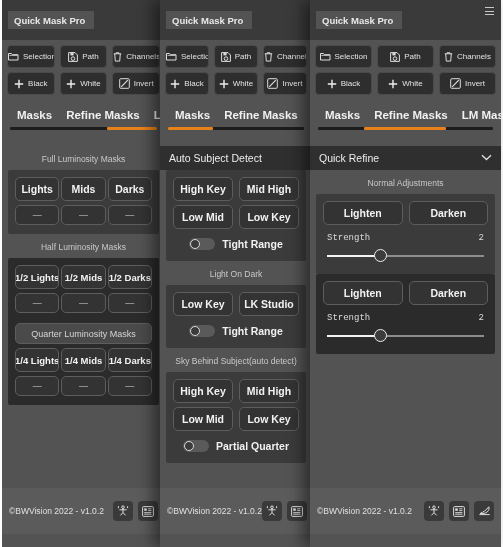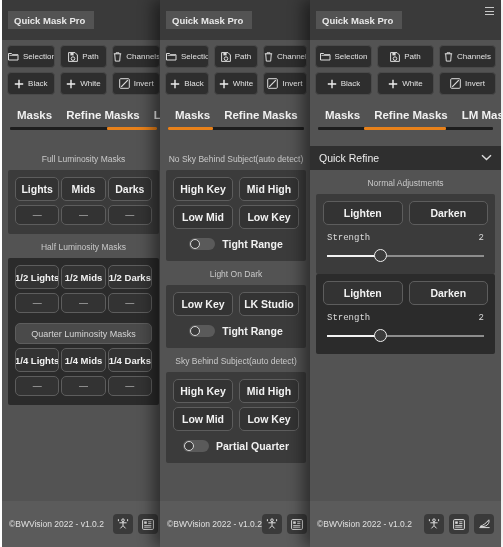--- a/index.html
+++ b/index.html
@@ -133,21 +133,21 @@
   .sl-track{position:relative;height:14px;margin-top:6px;}
   .sl-track .tr{position:absolute;top:6px;left:0;right:0;height:1.5px;background:#8d8d8d;}
   .sl-track .fill{position:absolute;top:6px;left:0;height:1.5px;background:#f2f2f2;}
   .sl-track .knob{
     position:absolute;top:0;width:13px;height:13px;border-radius:50%;
     background:#3b3b3b;border:1.5px solid #ededed;box-sizing:border-box;cursor:pointer;
   }
 
   
   .footer{
-    position:absolute;bottom:0;left:0;right:0;
+    position:absolute;bottom:13px;left:0;right:0;
     height:46px;background:#5b5b5b;
     display:flex;align-items:center;
     padding:0 7px;
   }
   .copy{color:#e0e0e0;font-size:8.5px;white-space:nowrap;}
   .ficons{margin-left:auto;display:flex;gap:5px;}
   .fic{
     width:20px;height:20px;border-radius:4px;background:#3a3a3a;
     display:flex;align-items:center;justify-content:center;cursor:pointer;
   }
@@ -369,22 +369,24 @@
       <div class="tab">Masks</div>
       <div class="tab">Refine Masks</div>
       <div class="tab">LM Masks</div>
     </div>
     <div class="tabrule">
       <span style="left:0;width:33%;"></span>
     </div>
   </div>
 
   <div class="body">
-
-    <div class="grouplabel">No Sky Behind Subject(auto detect)</div>
+    <div class="sec-head">
+      <span>Auto Subject Detect</span>
+    </div>
+
     <div class="card">
       <div class="grid2">
         <div class="pbtn wide">High Key</div>
         <div class="pbtn wide">Mid High</div>
       </div>
       <div class="rowgap"></div>
       <div class="grid2">
         <div class="pbtn wide">Low Mid</div>
         <div class="pbtn wide">Low Key</div>
       </div>

